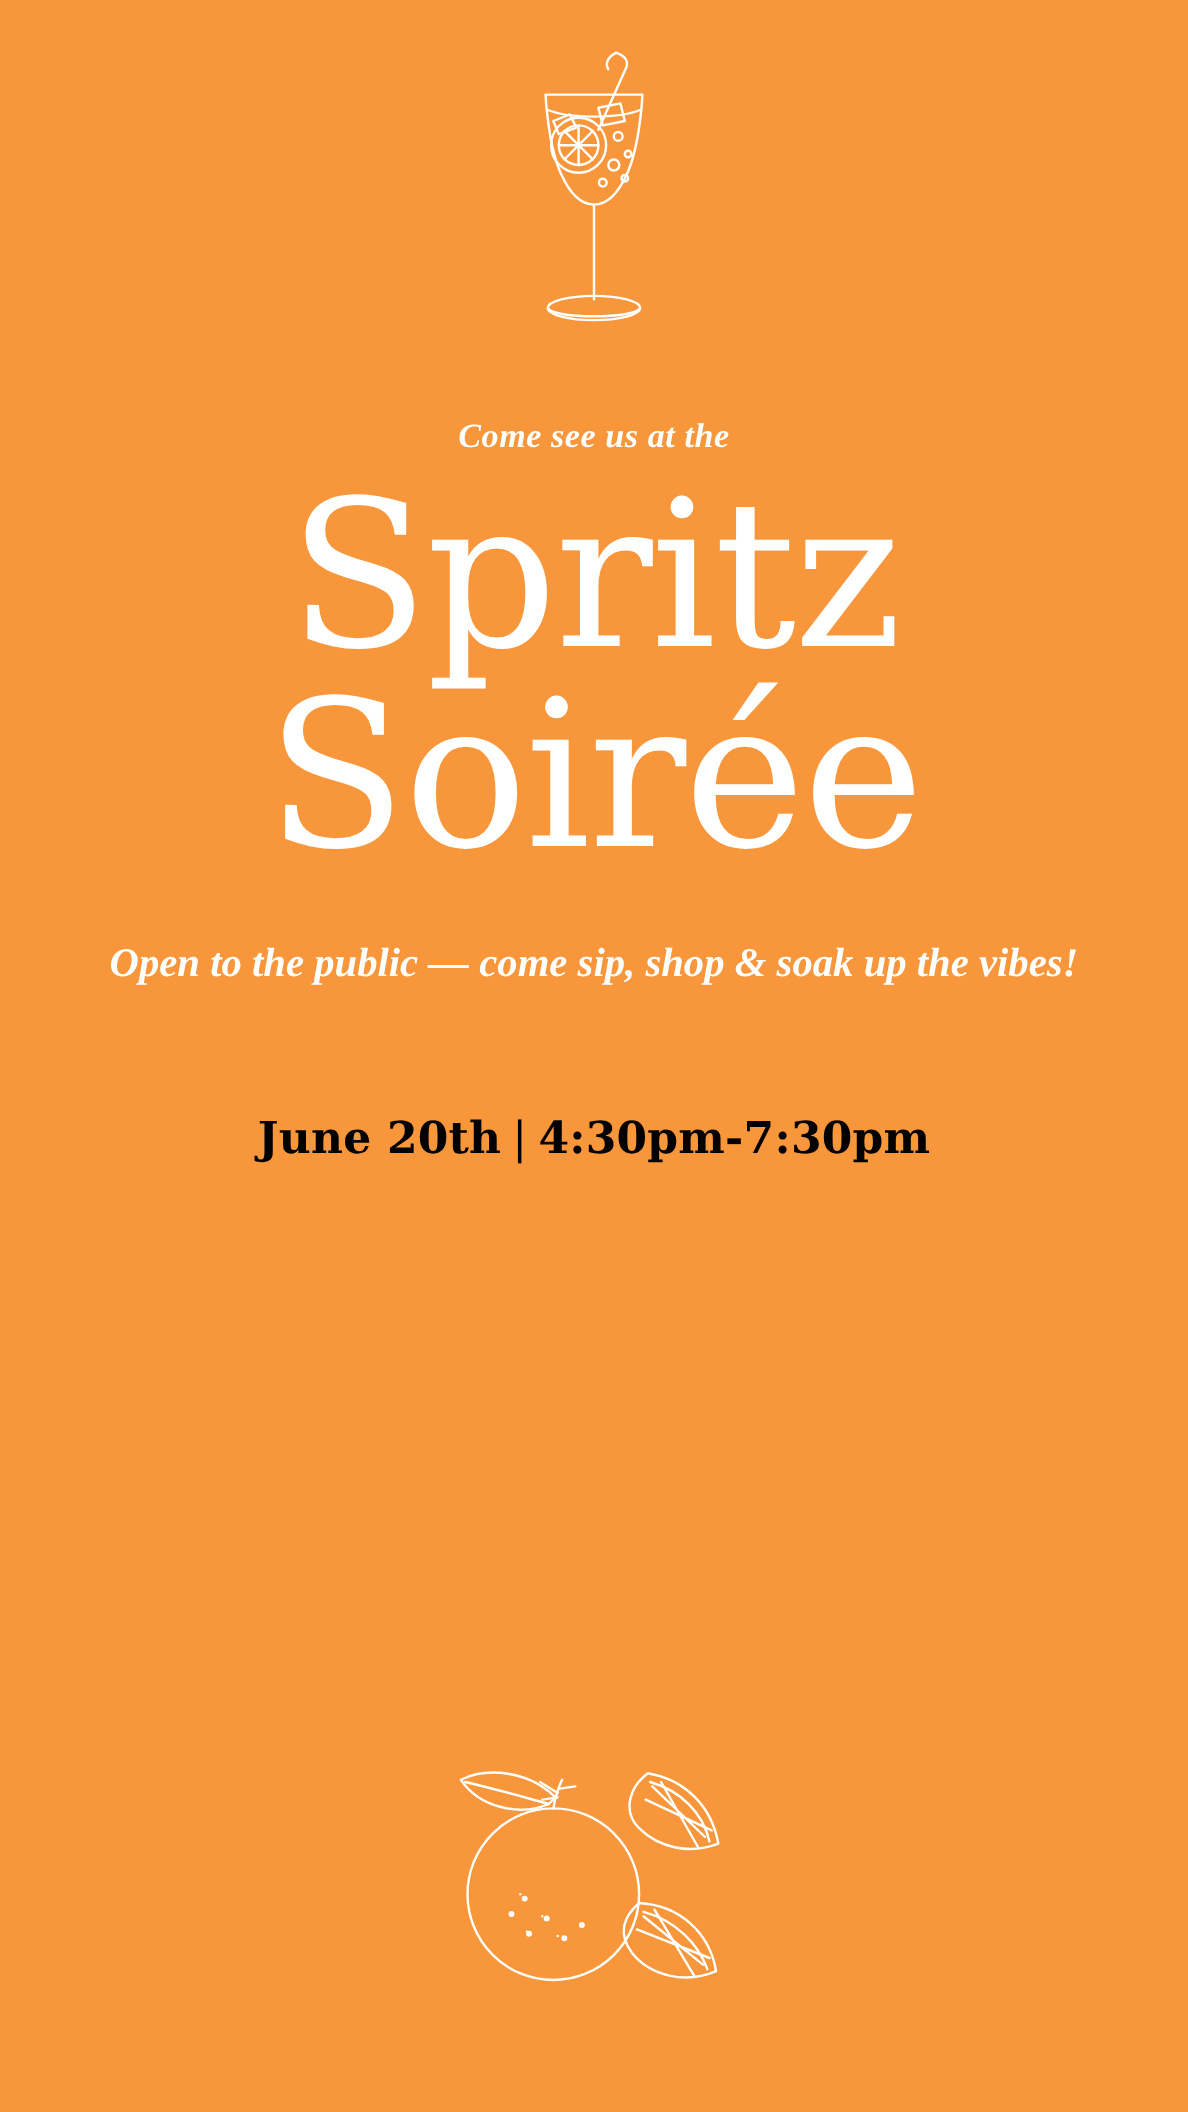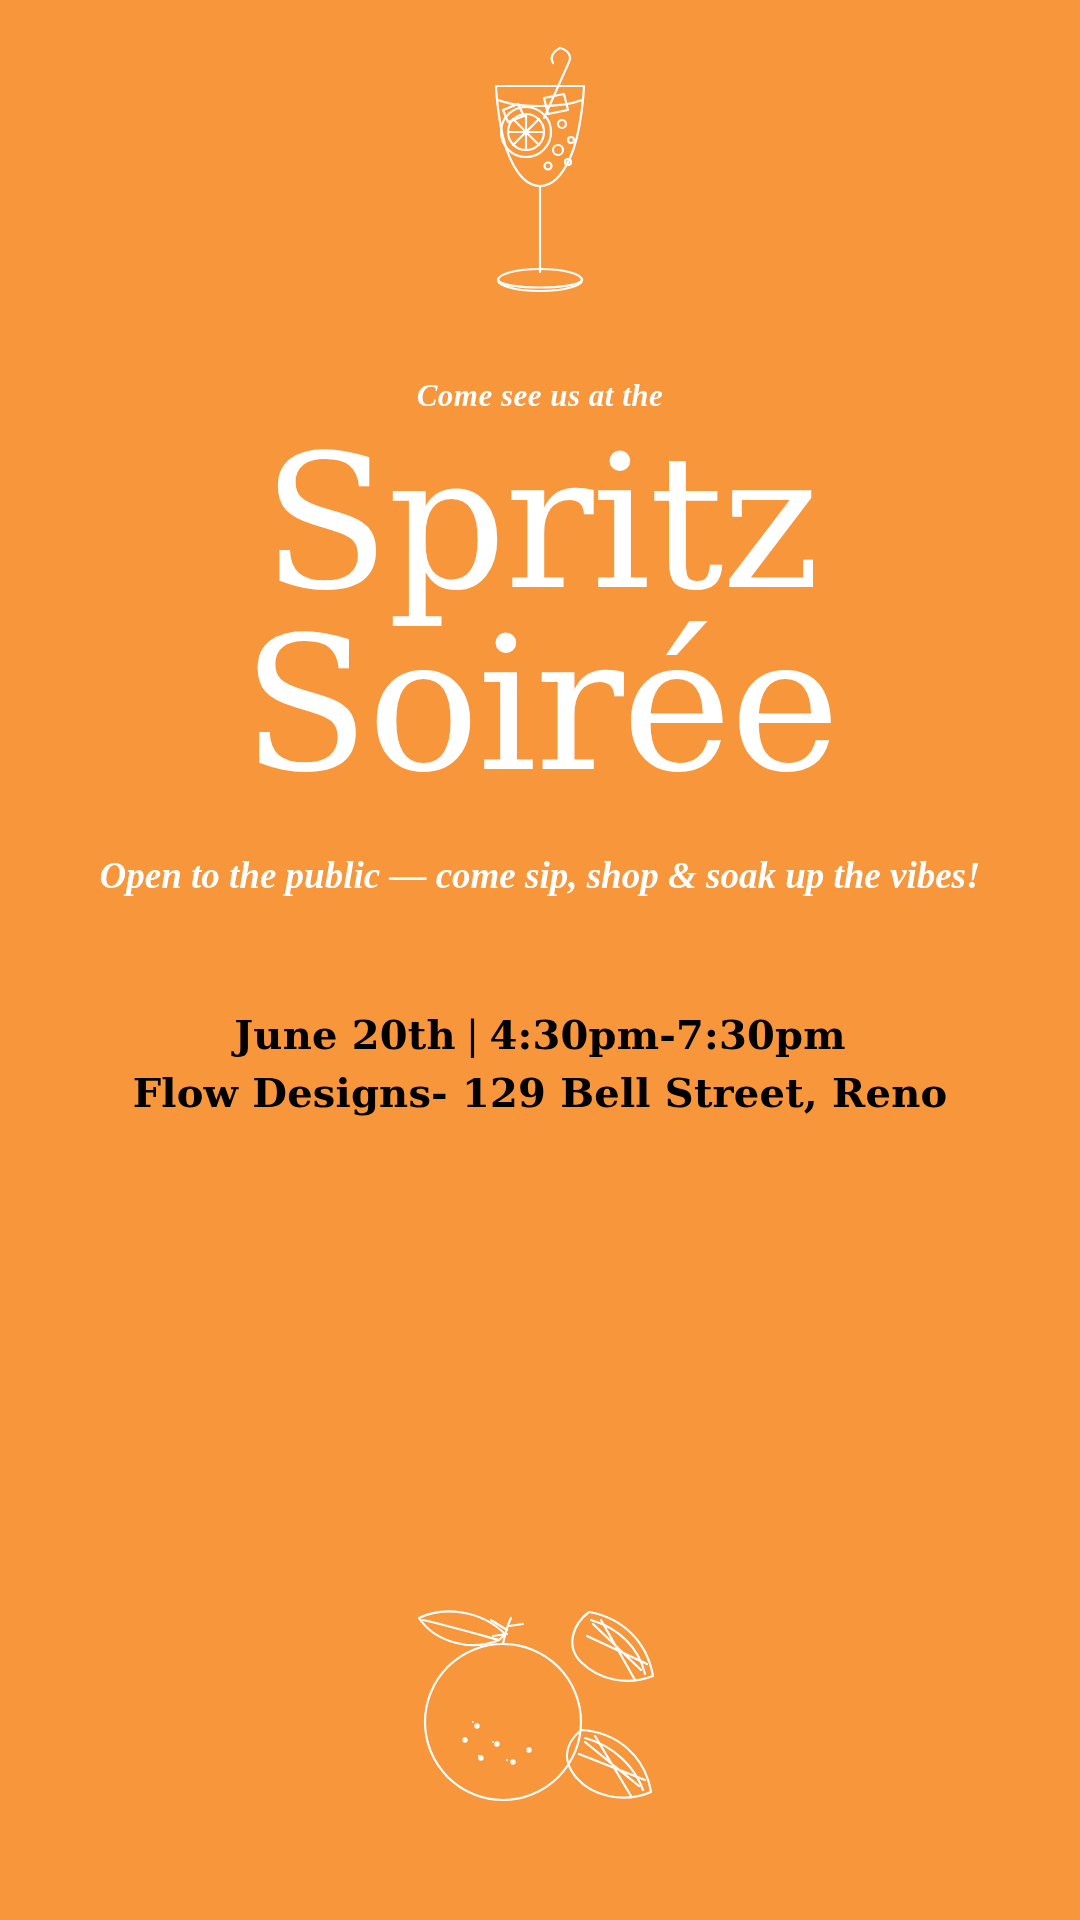--- a/index.html
+++ b/index.html
@@ -160,21 +160,20 @@
   </div>
 
   <div class="body-copy">
     <div class="para">Open to the public — come sip, shop &amp; soak up the vibes!</div>
   </div>
 
   <div class="details">
     <span class="detail-line">
       <span>June 20th</span><span class="sep">|</span><span>4:30pm-7:30pm</span>
     </span>
-    <span class="detail-line">Flow Designs- 129 Bell Street, Reno</span>
   </div>
 
   <div class="orange-art">
     <svg viewBox="0 0 290 230" fill="none" stroke="#FFFFFF" stroke-width="2.2" stroke-linecap="round" stroke-linejoin="round">
 
       <circle cx="108" cy="132" r="78"></circle>
 
       <path d="M108 54 C110 44 112 36 116 28"></path>
       <path d="M112 40 L96 30 M112 44 L98 46 M114 36 L128 34"></path>
 

